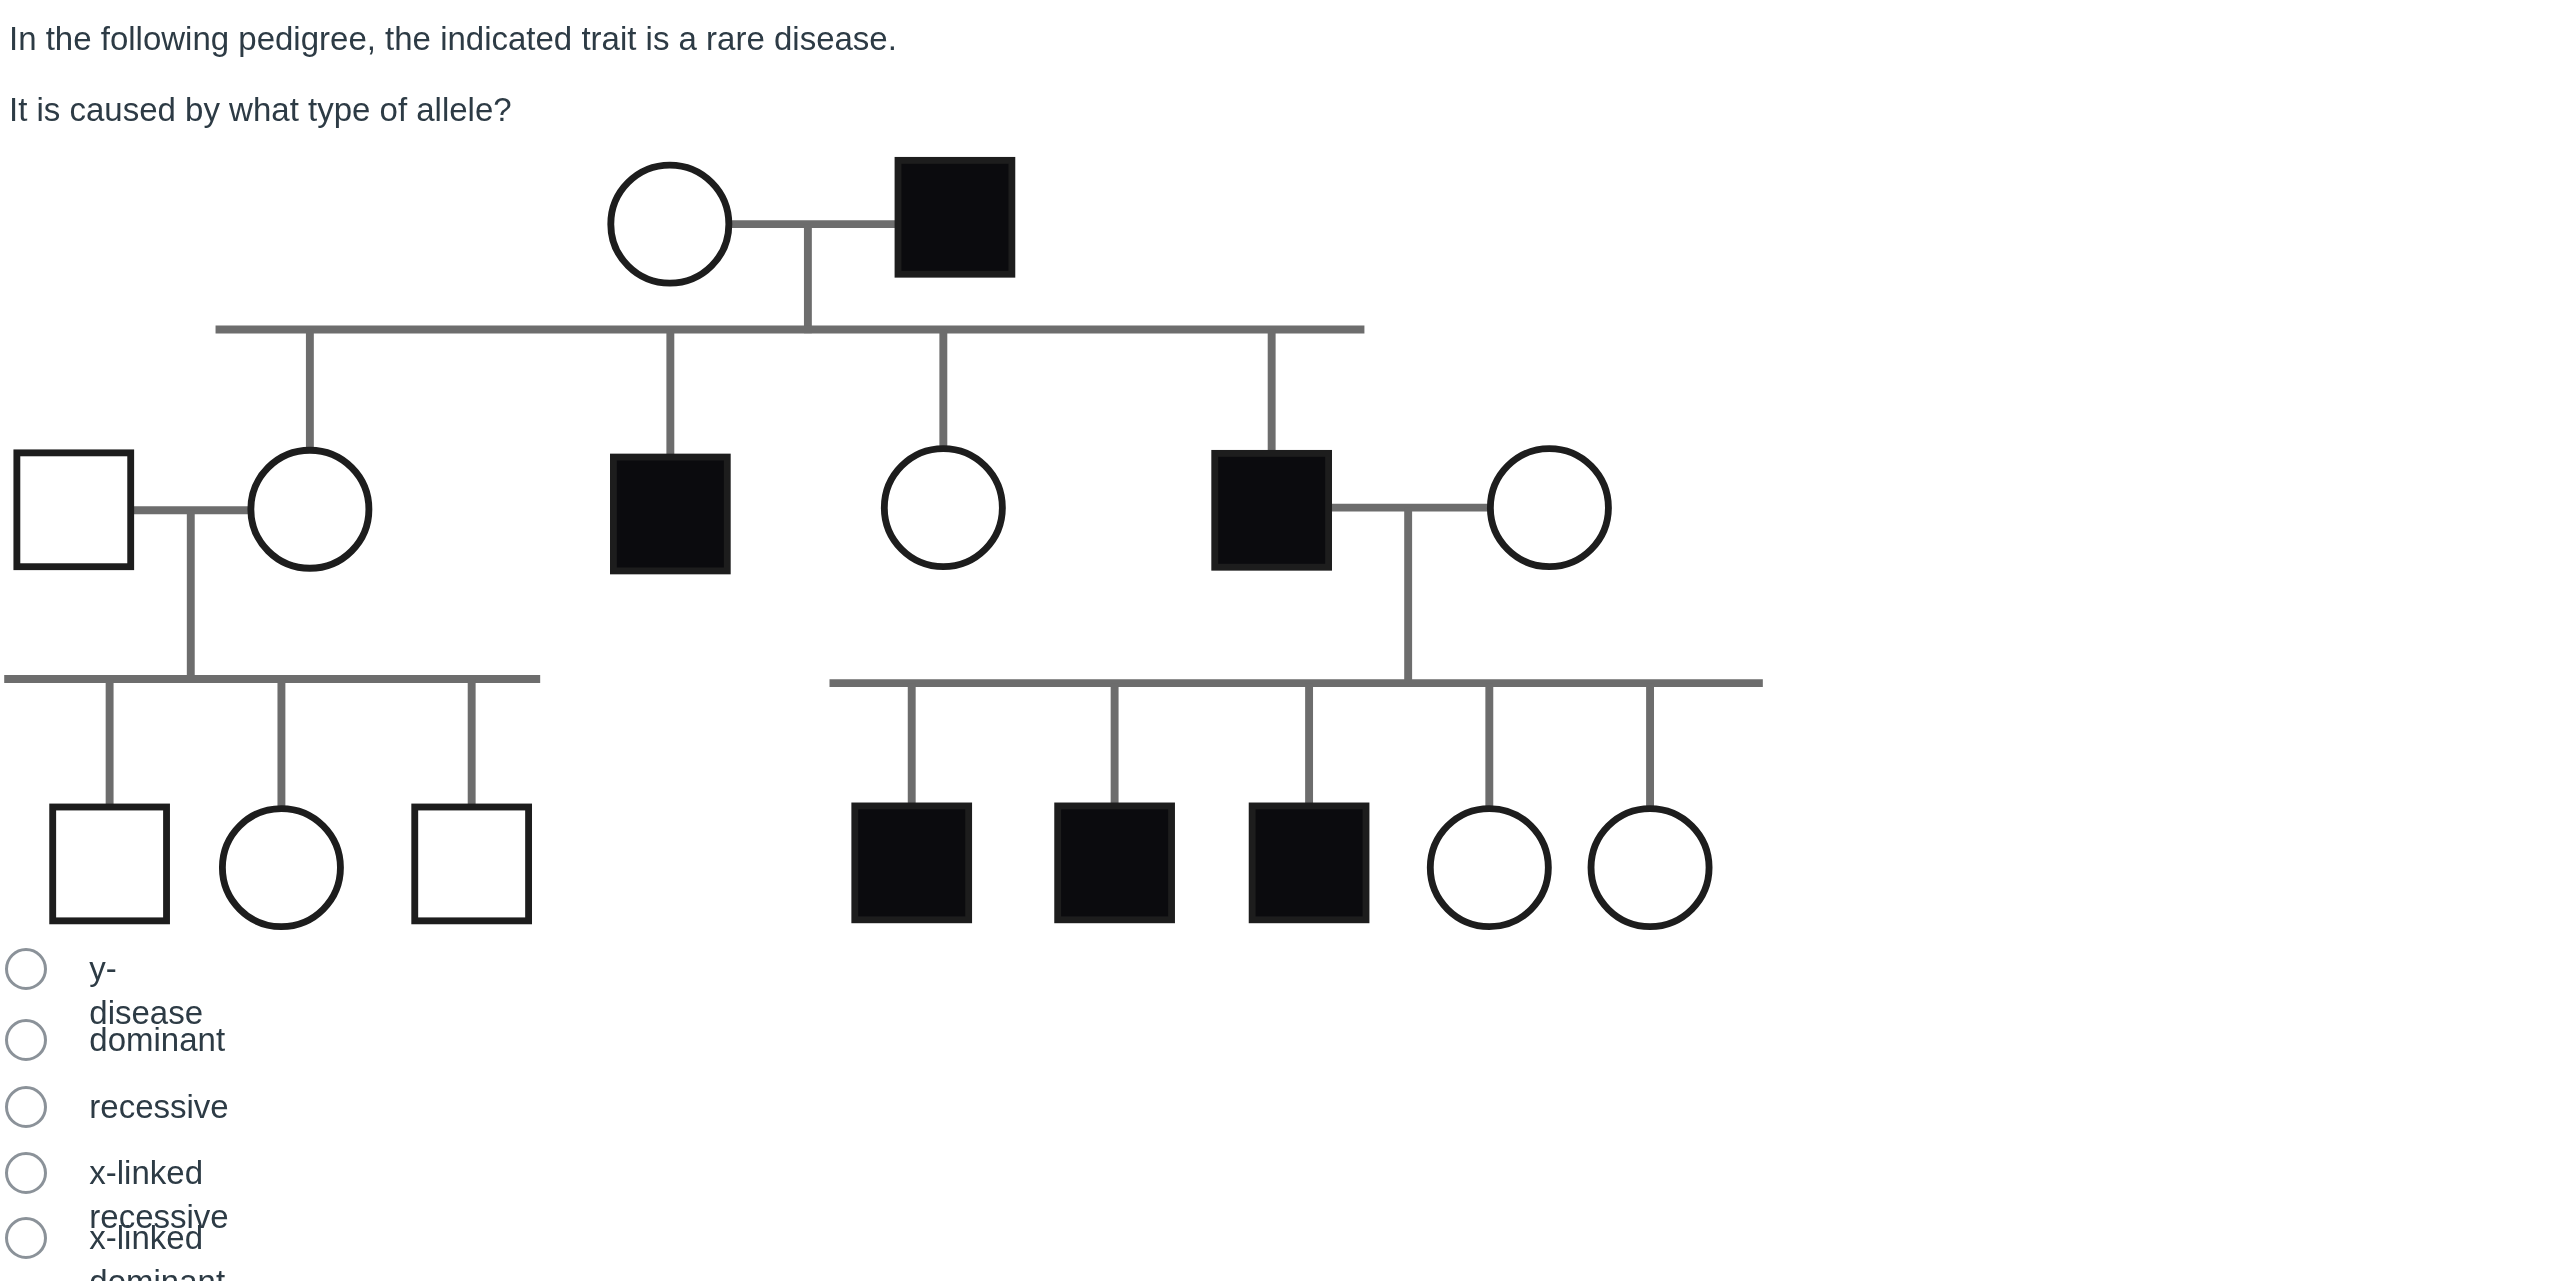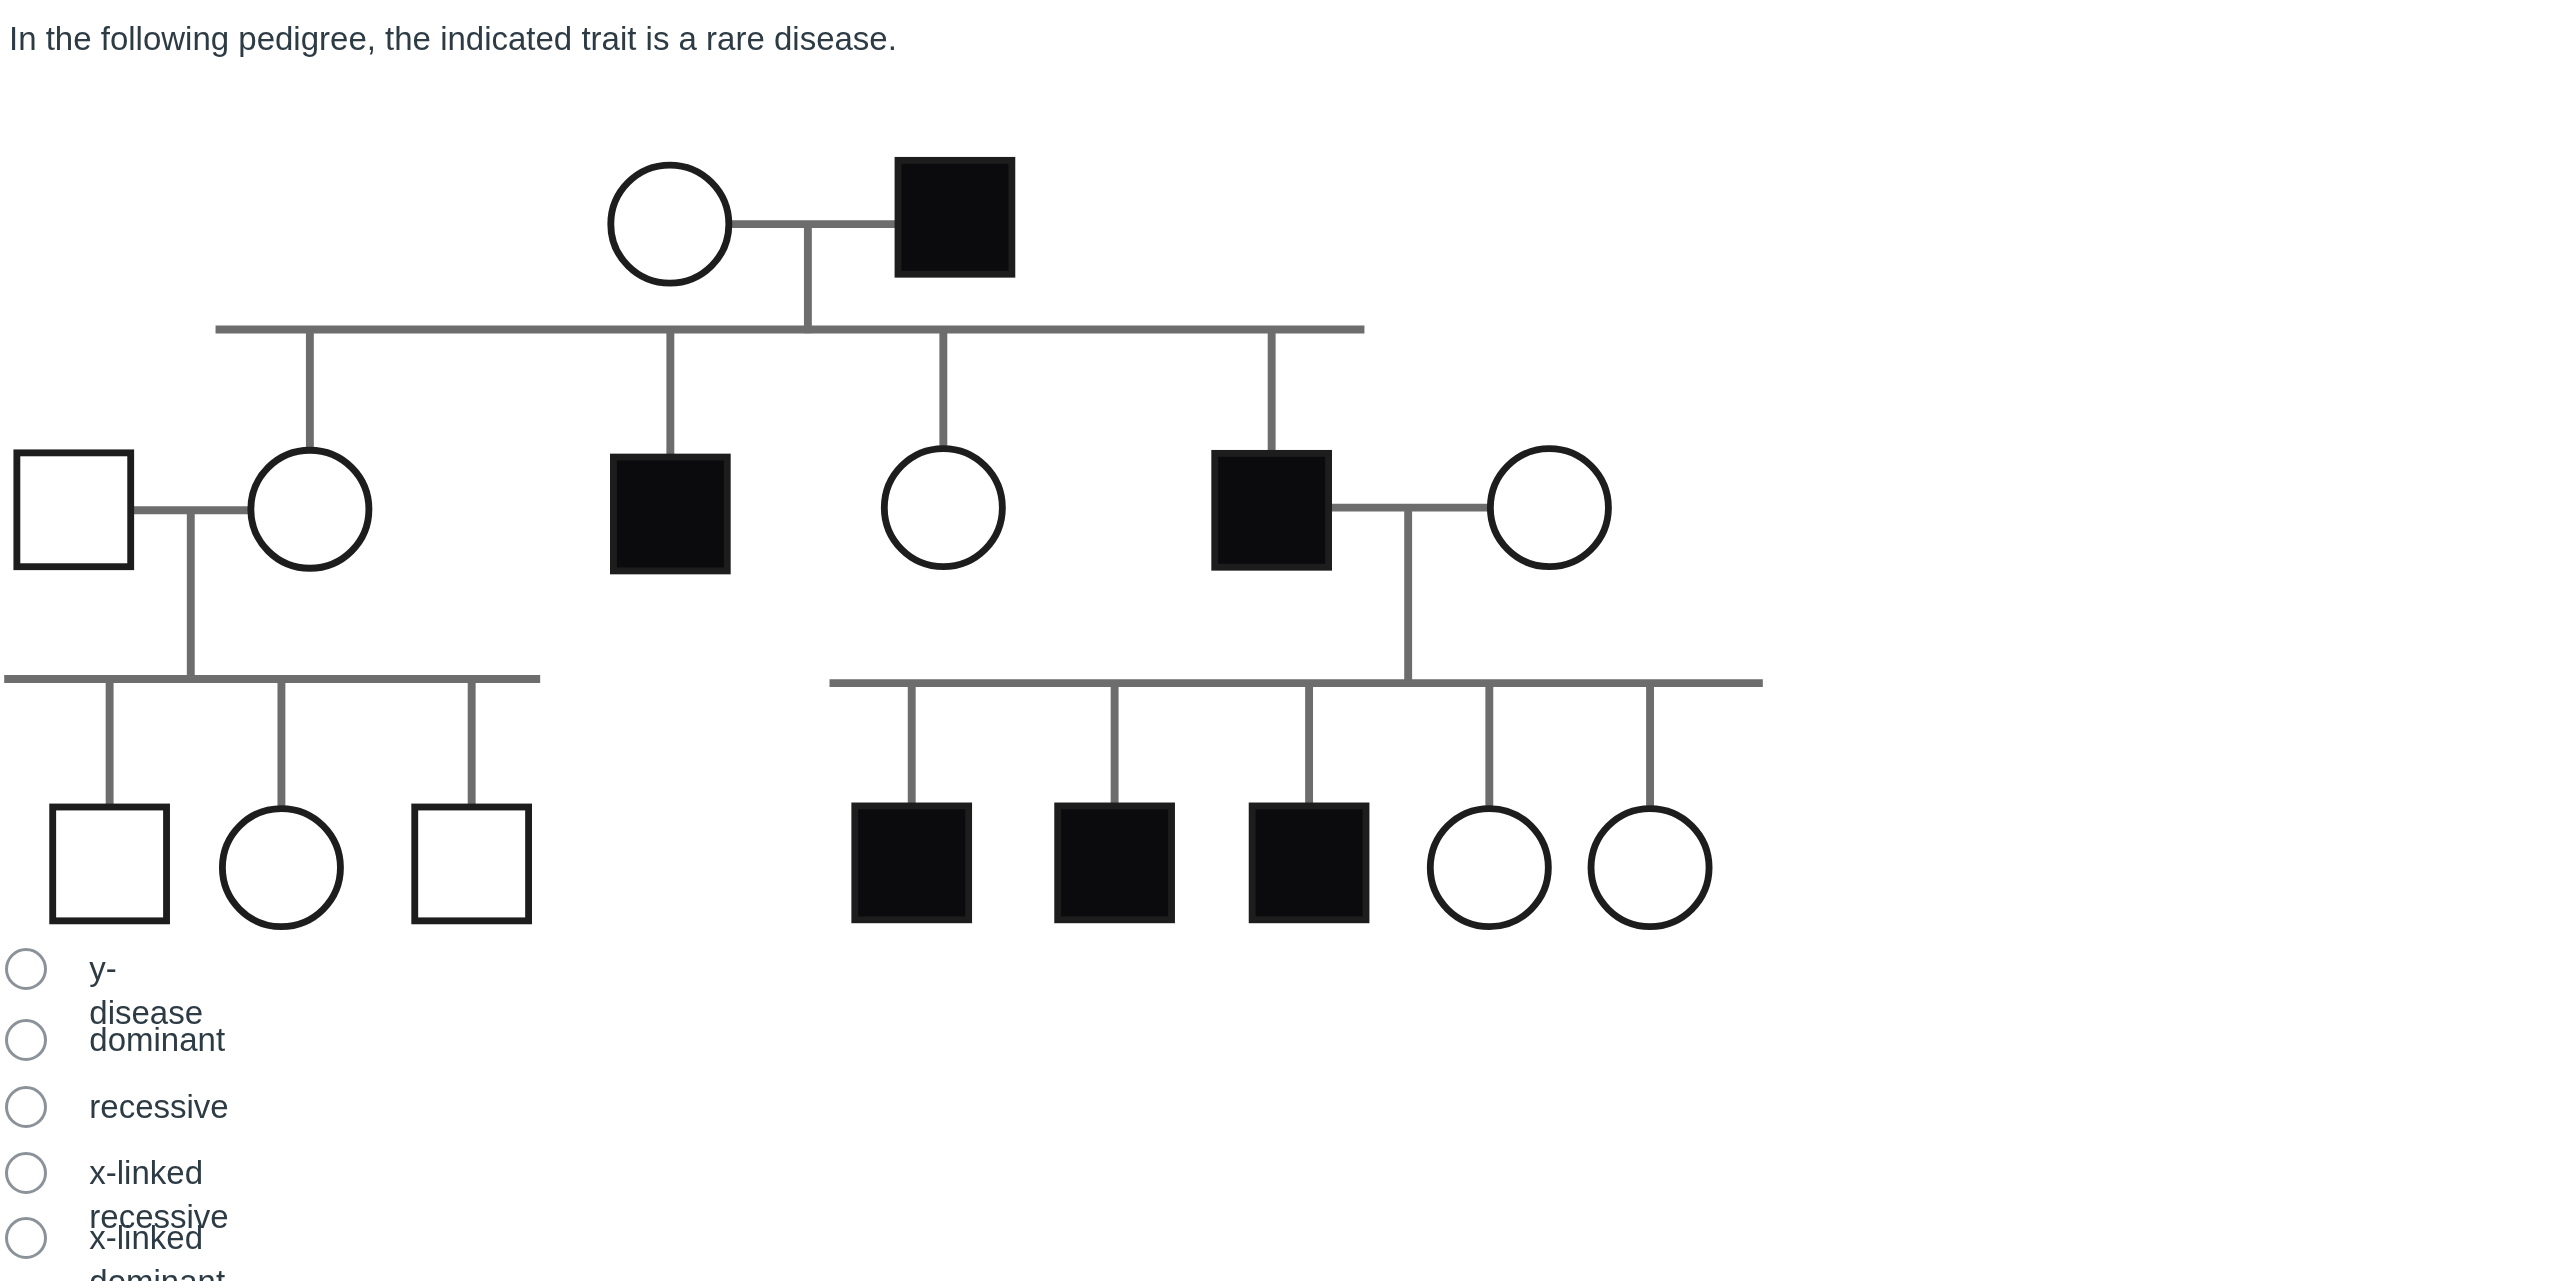--- a/index.html
+++ b/index.html
@@ -79,20 +79,21 @@
     white-space: nowrap;
   }
   .olabel .line:empty { display: none; }
 </style>
 </head>
 <body>
 
 <div class="page">
 
   <p class="q q1">In the following pedigree, the indicated trait is a rare disease.</p>
+  <p class="q q2">It is caused by what type of allele?</p>
 
   <svg id="pedigree-svg" viewBox="0 0 4888 2432" xmlns="http://www.w3.org/2000/svg">
       <line x1="1383" y1="425" x2="1704" y2="425" stroke="#6d6d6d" stroke-width="15"></line>
       <line x1="1533" y1="425" x2="1533" y2="632" stroke="#6d6d6d" stroke-width="15"></line>
       <line x1="409" y1="625" x2="2589" y2="625" stroke="#6d6d6d" stroke-width="15"></line>
       <line x1="588" y1="625" x2="588" y2="860" stroke="#6d6d6d" stroke-width="15"></line>
       <line x1="1272" y1="625" x2="1272" y2="872" stroke="#6d6d6d" stroke-width="15"></line>
       <line x1="1790" y1="625" x2="1790" y2="858" stroke="#6d6d6d" stroke-width="15"></line>
       <line x1="2413" y1="625" x2="2413" y2="864" stroke="#6d6d6d" stroke-width="15"></line>
       <line x1="248" y1="968" x2="476" y2="968" stroke="#6d6d6d" stroke-width="15"></line>

